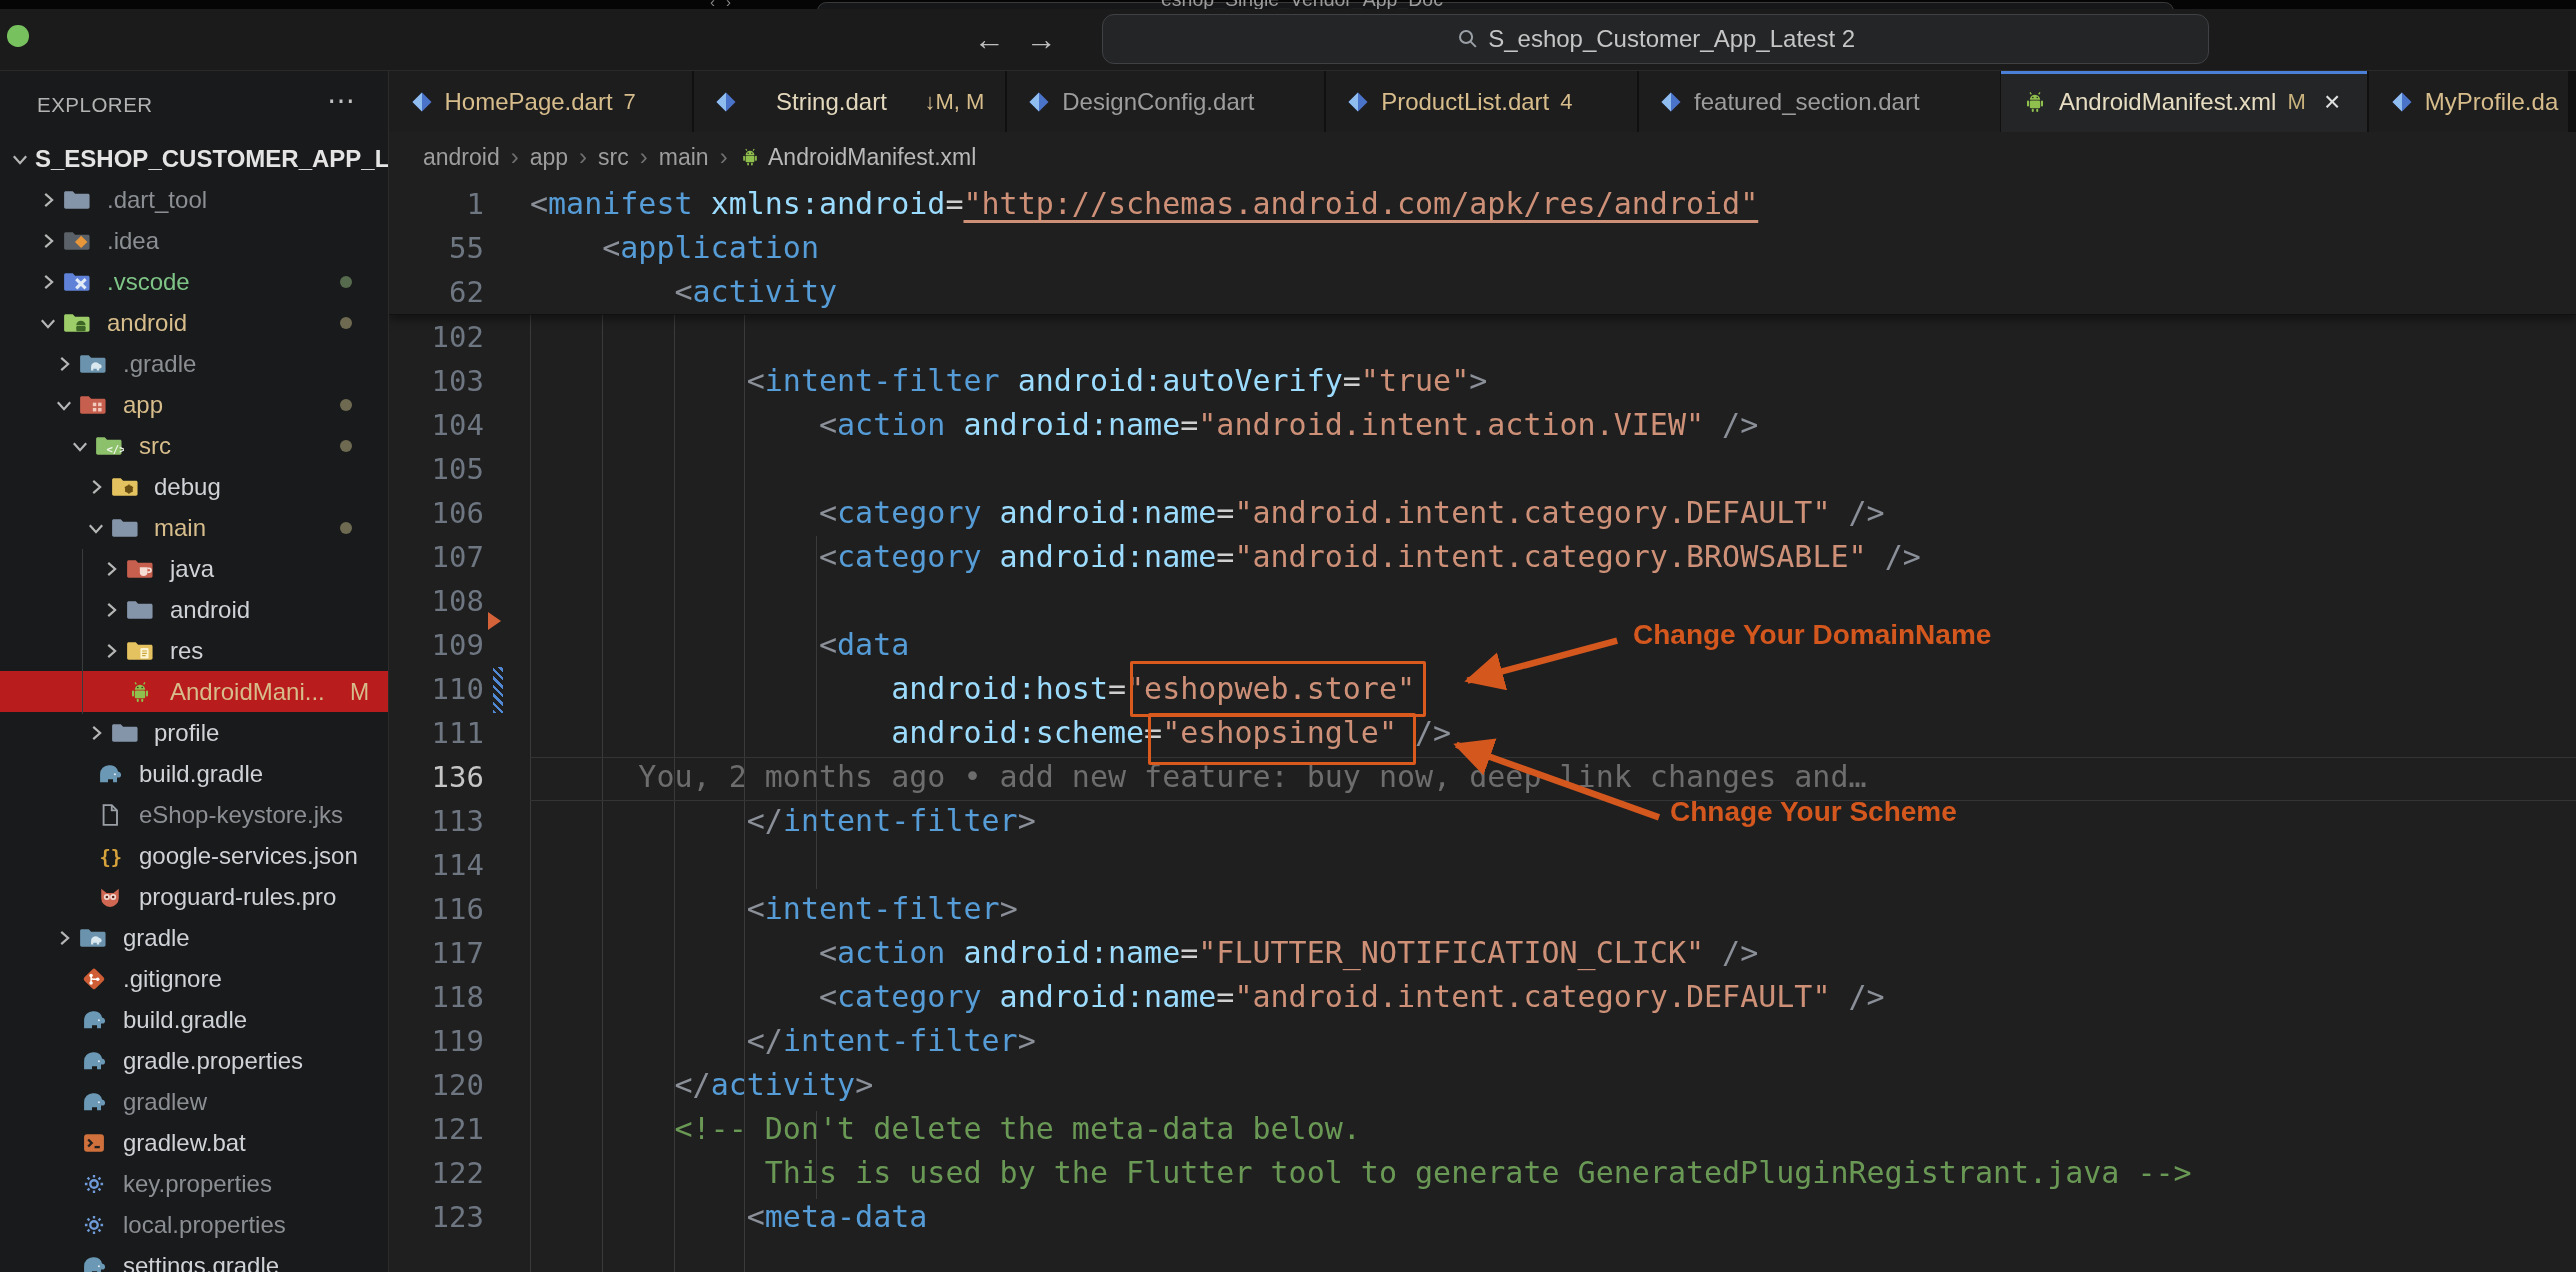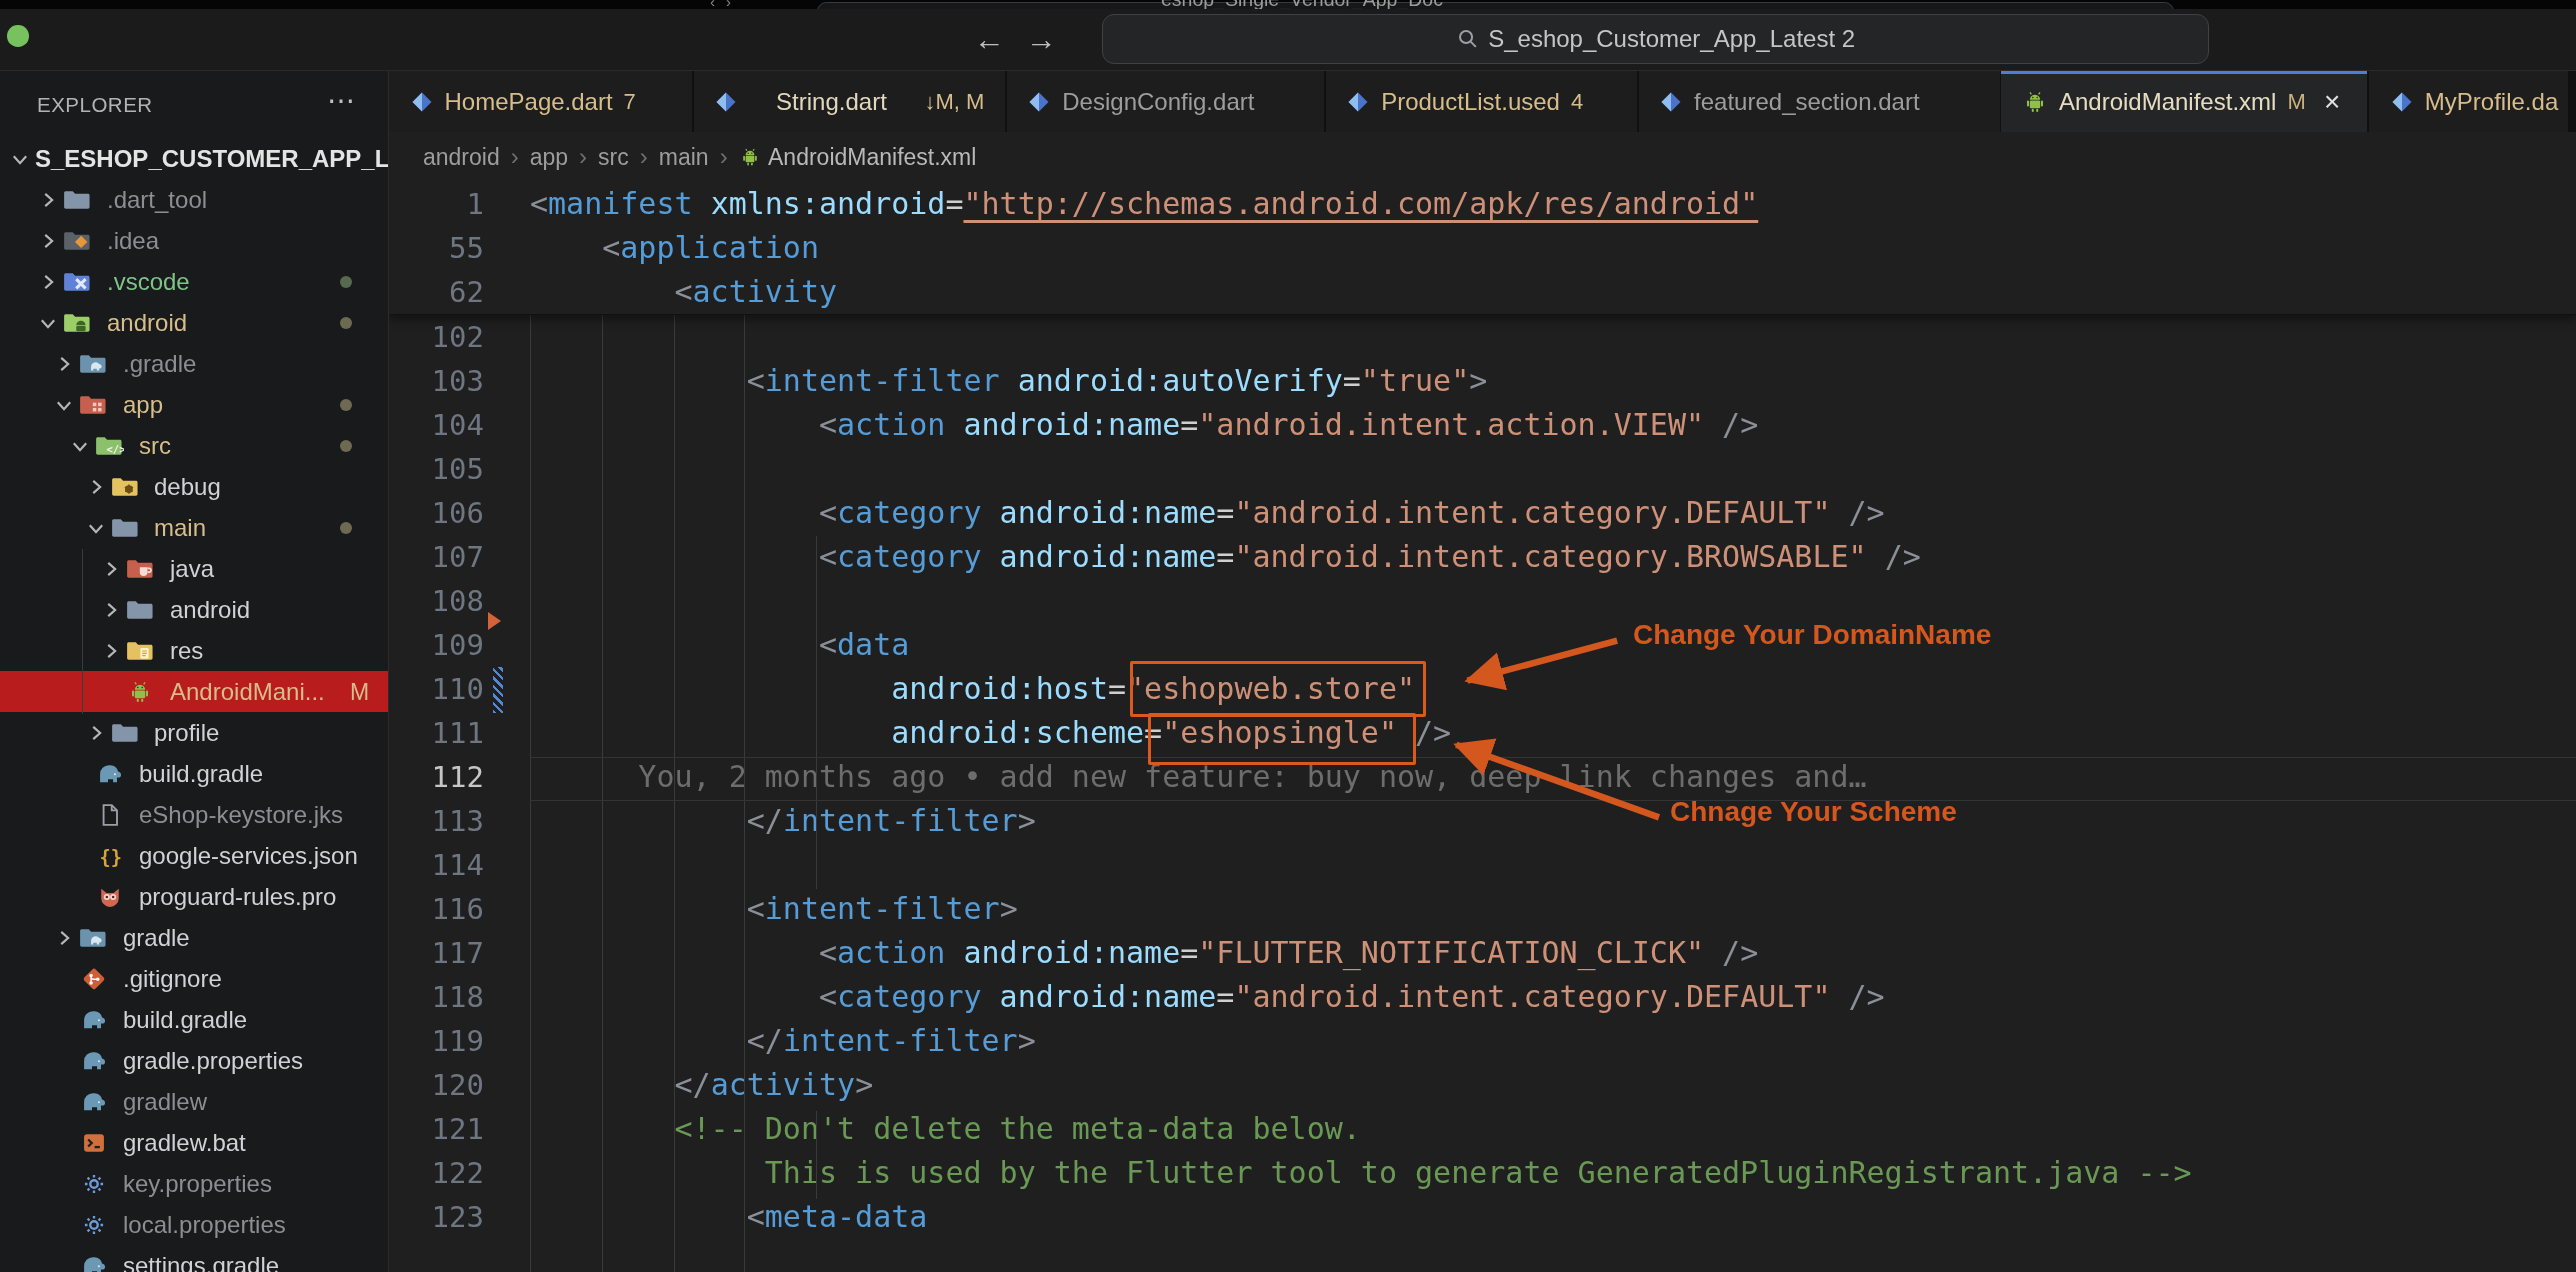--- a/index.html
+++ b/index.html
@@ -485,21 +485,21 @@
       </span>
       <span class="tl-plain">DesignConfig.dart</span>
     </div>
     <div class="tab" style="width: 311px;">
       <span>
         <svg viewBox="0 0 24 24" width="24" height="24">
           <path d="M12 2.5 21.5 12 12 21.5 2.5 12Z" fill="#4a74c9"></path>
           <path d="M12 2.5 2.5 12 12 21.5Z" fill="#90bdf0"></path>
         </svg>
       </span>
-      <span class="tl-mod">ProductList.used</span>
+      <span class="tl-mod">ProductList.dart</span>
       <span class="suffix sfx-mod">4</span>
     </div>
     <div class="tab" style="width: 361px;">
       <span>
         <svg viewBox="0 0 24 24" width="24" height="24">
           <path d="M12 2.5 21.5 12 12 21.5 2.5 12Z" fill="#4a74c9"></path>
           <path d="M12 2.5 2.5 12 12 21.5Z" fill="#90bdf0"></path>
         </svg>
       </span>
       <span class="tl-plain">featured_section.dart</span>
@@ -576,21 +576,21 @@
       <div class="code-line"><span class="ln">102</span></div>
       <div class="code-line"><span class="ln">103</span><span class="tok-p">            &lt;</span><span class="tok-t">intent-filter</span><span class="tok-x"> </span><span class="tok-a">android:autoVerify</span><span class="tok-e">=</span><span class="tok-s">"true"</span><span class="tok-p">&gt;</span></div>
       <div class="code-line"><span class="ln">104</span><span class="tok-p">                &lt;</span><span class="tok-t">action</span><span class="tok-x"> </span><span class="tok-a">android:name</span><span class="tok-e">=</span><span class="tok-s">"android.intent.action.VIEW"</span><span class="tok-x"> </span><span class="tok-p">/&gt;</span></div>
       <div class="code-line"><span class="ln">105</span></div>
       <div class="code-line"><span class="ln">106</span><span class="tok-p">                &lt;</span><span class="tok-t">category</span><span class="tok-x"> </span><span class="tok-a">android:name</span><span class="tok-e">=</span><span class="tok-s">"android.intent.category.DEFAULT"</span><span class="tok-x"> </span><span class="tok-p">/&gt;</span></div>
       <div class="code-line"><span class="ln">107</span><span class="tok-p">                &lt;</span><span class="tok-t">category</span><span class="tok-x"> </span><span class="tok-a">android:name</span><span class="tok-e">=</span><span class="tok-s">"android.intent.category.BROWSABLE"</span><span class="tok-x"> </span><span class="tok-p">/&gt;</span></div>
       <div class="code-line"><span class="ln">108</span></div>
       <div class="code-line"><span class="ln">109</span><span class="tok-p">                &lt;</span><span class="tok-t">data</span></div>
       <div class="code-line"><span class="ln">110</span><span class="tok-x">                    </span><span class="tok-a">android:host</span><span class="tok-e">=</span><span class="tok-s">"eshopweb.store"</span></div>
       <div class="code-line"><span class="ln">111</span><span class="tok-x">                    </span><span class="tok-a">android:scheme</span><span class="tok-e">=</span><span class="tok-s">"eshopsingle"</span><span class="tok-x"> </span><span class="tok-p">/&gt;</span></div>
-      <div class="code-line cur"><span class="ln">112</span><span class="tok-b">      You, 2 months ago • add new feature: buy now, deep link changes and…</span></div>
+      <div class="code-line cur"><span class="ln">136</span><span class="tok-b">      You, 2 months ago • add new feature: buy now, deep link changes and…</span></div>
       <div class="code-line"><span class="ln">113</span><span class="tok-p">            &lt;/</span><span class="tok-t">intent-filter</span><span class="tok-p">&gt;</span></div>
       <div class="code-line"><span class="ln">114</span></div>
       <div class="code-line"><span class="ln">116</span><span class="tok-p">            &lt;</span><span class="tok-t">intent-filter</span><span class="tok-p">&gt;</span></div>
       <div class="code-line"><span class="ln">117</span><span class="tok-p">                &lt;</span><span class="tok-t">action</span><span class="tok-x"> </span><span class="tok-a">android:name</span><span class="tok-e">=</span><span class="tok-s">"FLUTTER_NOTIFICATION_CLICK"</span><span class="tok-x"> </span><span class="tok-p">/&gt;</span></div>
       <div class="code-line"><span class="ln">118</span><span class="tok-p">                &lt;</span><span class="tok-t">category</span><span class="tok-x"> </span><span class="tok-a">android:name</span><span class="tok-e">=</span><span class="tok-s">"android.intent.category.DEFAULT"</span><span class="tok-x"> </span><span class="tok-p">/&gt;</span></div>
       <div class="code-line"><span class="ln">119</span><span class="tok-p">            &lt;/</span><span class="tok-t">intent-filter</span><span class="tok-p">&gt;</span></div>
       <div class="code-line"><span class="ln">120</span><span class="tok-p">        &lt;/</span><span class="tok-t">activity</span><span class="tok-p">&gt;</span></div>
       <div class="code-line"><span class="ln">121</span><span class="tok-c">        &lt;!-- Don't delete the meta-data below.</span></div>
       <div class="code-line"><span class="ln">122</span><span class="tok-c">             This is used by the Flutter tool to generate GeneratedPluginRegistrant.java --&gt;</span></div>
       <div class="code-line"><span class="ln">123</span><span class="tok-p">            &lt;</span><span class="tok-t">meta-data</span></div>

